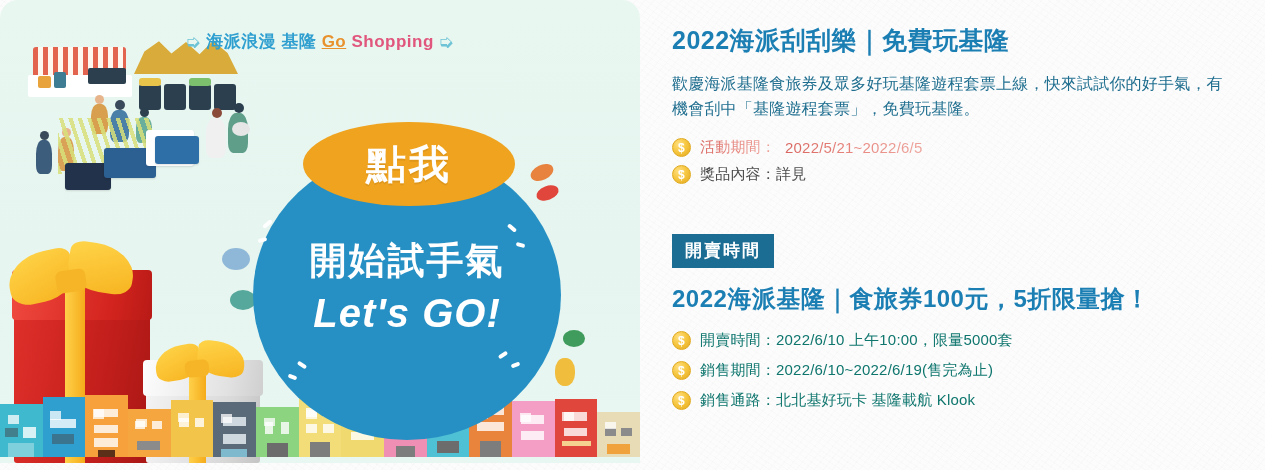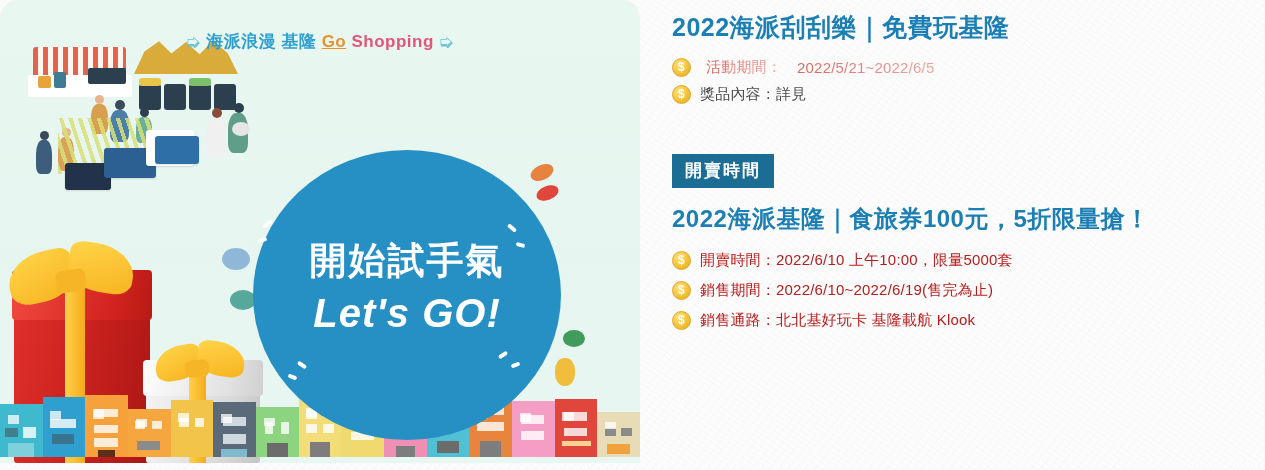--- a/index.html
+++ b/index.html
@@ -237,21 +237,21 @@
   }
   .win {
     position: absolute;
     background: rgba(255,255,255,.8);
   }
   .win.dark { background: rgba(70,80,90,.55); }
 
   
   .info {
     flex: 1 1 auto;
-    padding: 11px 30px 0 32px;
+    padding: 24px 30px 0 32px;
     position: relative;
   }
 
   .headline {
     color: #1c7fb4;
     font-size: 25px;
     font-weight: bold;
     letter-spacing: .5px;
     line-height: 1.3;
     margin-bottom: 14px;
@@ -285,28 +285,27 @@
     background: radial-gradient(circle at 34% 30%, #ffdf80 0%, #f6c63f 48%, #e3a81f 100%);
     border: 1px solid #e0a91c;
     display: flex;
     align-items: center;
     justify-content: center;
     color: #ffffff;
     font-size: 12px;
     font-weight: bold;
     line-height: 1;
   }
-  .txt-grey  { color: #b91c1c; }
+  .txt-grey  { color: #0f766e; }
 
   .grad-pink {
     background: linear-gradient(90deg, #d9655f 0%, #e88a82 55%, #eda49c 100%);
     -webkit-background-clip: text;
     background-clip: text;
     color: transparent;
-    margin-left: 6px;
     -webkit-text-fill-color: transparent;
   }
   .grad-mixed-a { color: #4a4a4a; }
   .grad-mixed-b {
     background: linear-gradient(90deg, #d9655f 0%, #e99089 60%, #efb0a8 100%);
     -webkit-background-clip: text;
     background-clip: text;
     color: transparent;
     -webkit-text-fill-color: transparent;
   }
@@ -509,28 +508,32 @@
     <div class="cta-circle"></div>
     <div class="spark" style="left:262px; top:222px; width:11px; height:4px; transform:rotate(-40deg);"></div>
     <div class="spark" style="left:258px; top:238px; width:9px; height:4px; transform:rotate(-15deg);"></div>
     <div class="spark" style="left:507px; top:226px; width:10px; height:4px; transform:rotate(40deg);"></div>
     <div class="spark" style="left:516px; top:243px; width:9px; height:4px; transform:rotate(15deg);"></div>
     <div class="spark" style="left:498px; top:353px; width:10px; height:4px; transform:rotate(-35deg);"></div>
     <div class="spark" style="left:511px; top:363px; width:9px; height:4px; transform:rotate(-20deg);"></div>
     <div class="spark" style="left:297px; top:363px; width:10px; height:4px; transform:rotate(35deg);"></div>
     <div class="spark" style="left:288px; top:375px; width:9px; height:4px; transform:rotate(20deg);"></div>
 
+    <div class="cta-pill">
+      <span>點我</span>
+    </div>
     <div class="cta-line1">開始試手氣</div>
     <div class="cta-line2">Let's GO!</div>
   </div>
 
   <div class="info">
 
     <h1 class="headline">2022海派刮刮樂｜免費玩基隆</h1>
 
+    <p class="desc">歡慶海派基隆食旅券及眾多好玩基隆遊程套票上線，快來試試你的好手氣，有機會刮中「基隆遊程套票」，免費玩基隆。</p>
 
     <ul class="bullets">
       <li class="bullet">
         <span class="coin">$</span>
         <span class="grad-pink">活動期間：</span>
           <span class="grad-pink">2022/5/21~2022/6/5</span>
       </li>
       <li class="bullet">
         <span class="coin">$</span>
         <span class="grad-mixed-a">獎品內容：詳見</span>

